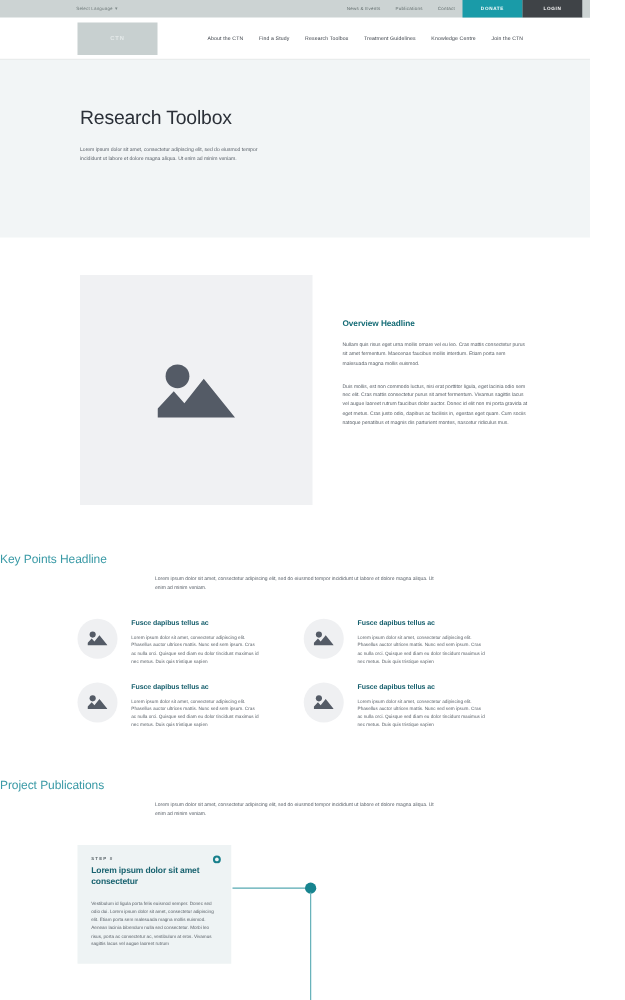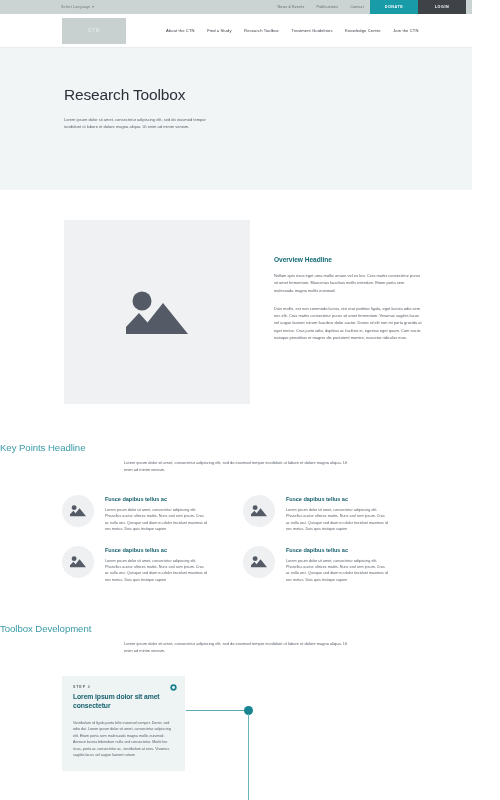--- a/index.html
+++ b/index.html
@@ -387,21 +387,21 @@
           <h3 class="kp-title">Fusce dapibus tellus ac</h3>
           <p class="kp-text">Lorem ipsum dolor sit amet, consectetur adipiscing elit. Phasellus auctor ultrices mattis. Nunc sed sem ipsum. Cras ac nulla orci. Quisque sed diam eu dolor tincidunt maximus id nec metus. Duis quis tristique sapien</p>
         </div>
       </div>
 
     </div>
   </section>
 
   <section class="projdev">
     <div class="section-head">
-      <h2 class="section-title">Toolbox Development</h2>
+      <h2 class="section-title">Project Publications</h2>
       <p class="section-sub">Lorem ipsum dolor sit amet, consectetur adipiscing elit, sed do eiusmod tempor incididunt ut labore et dolore magna aliqua. Ut enim ad minim veniam.</p>
     </div>
 
     <div class="timeline-wrap">
       <div class="step-card">
         <svg class="step-icon" viewBox="0 0 20 20">
           <circle cx="10" cy="10" r="9" fill="#18808c"></circle>
           <circle cx="10" cy="10" r="4.2" fill="#eef3f4"></circle>
         </svg>
         <div class="step-label">STEP #</div>

